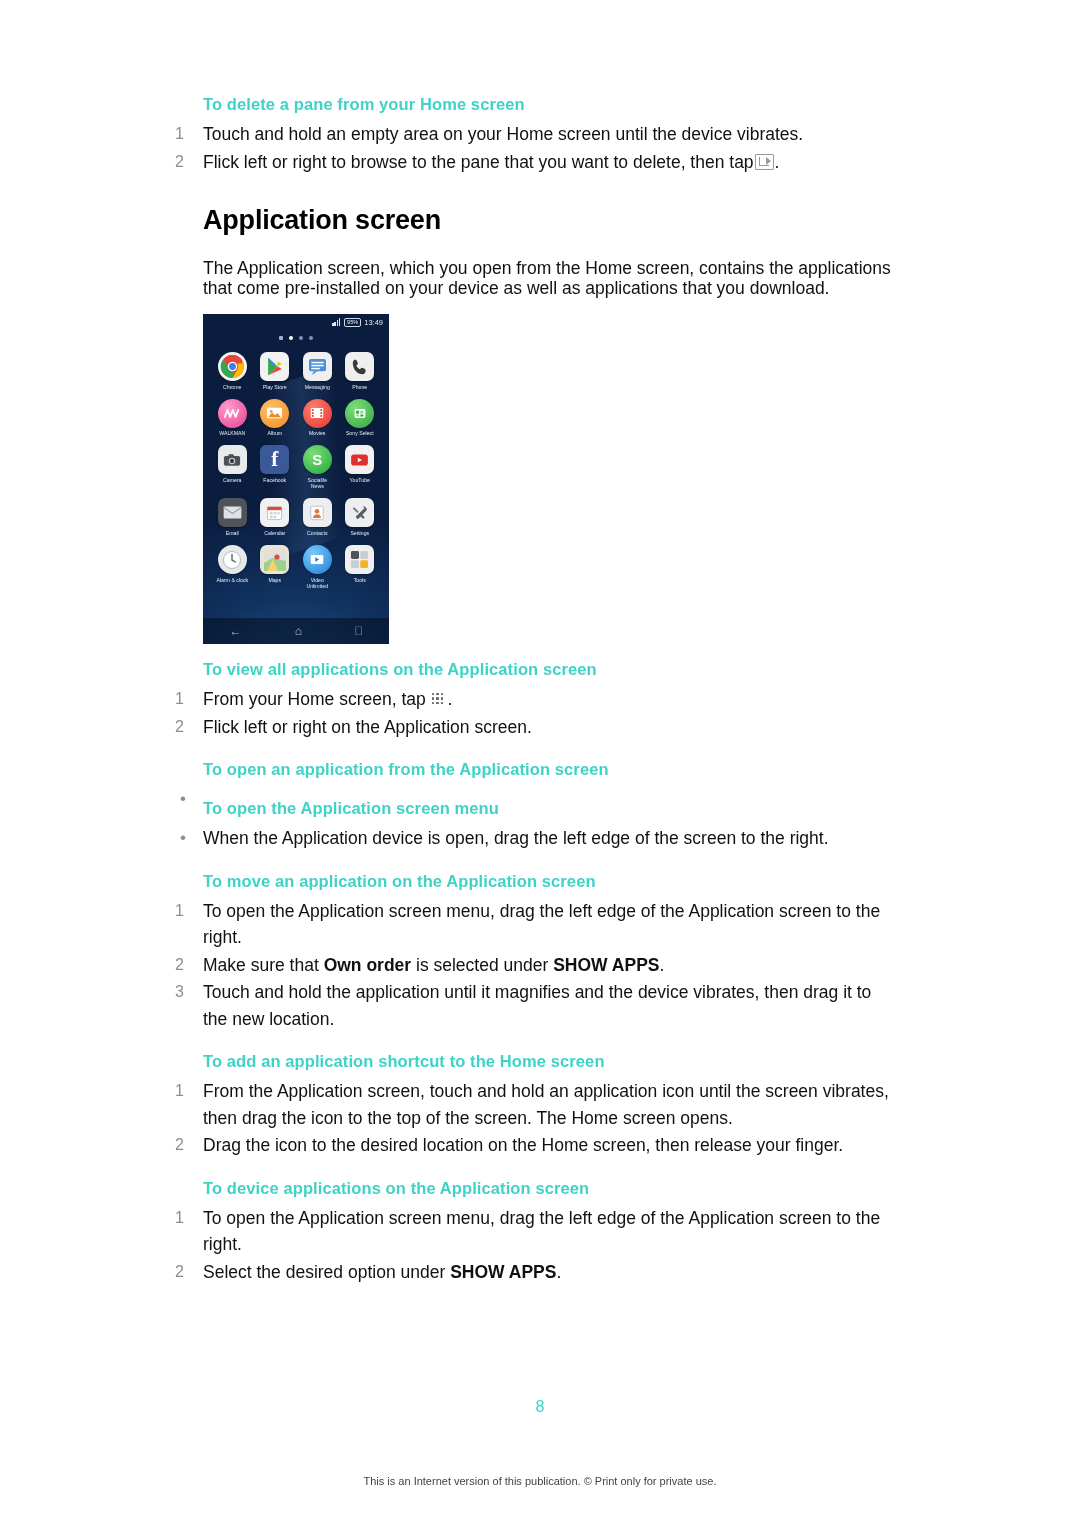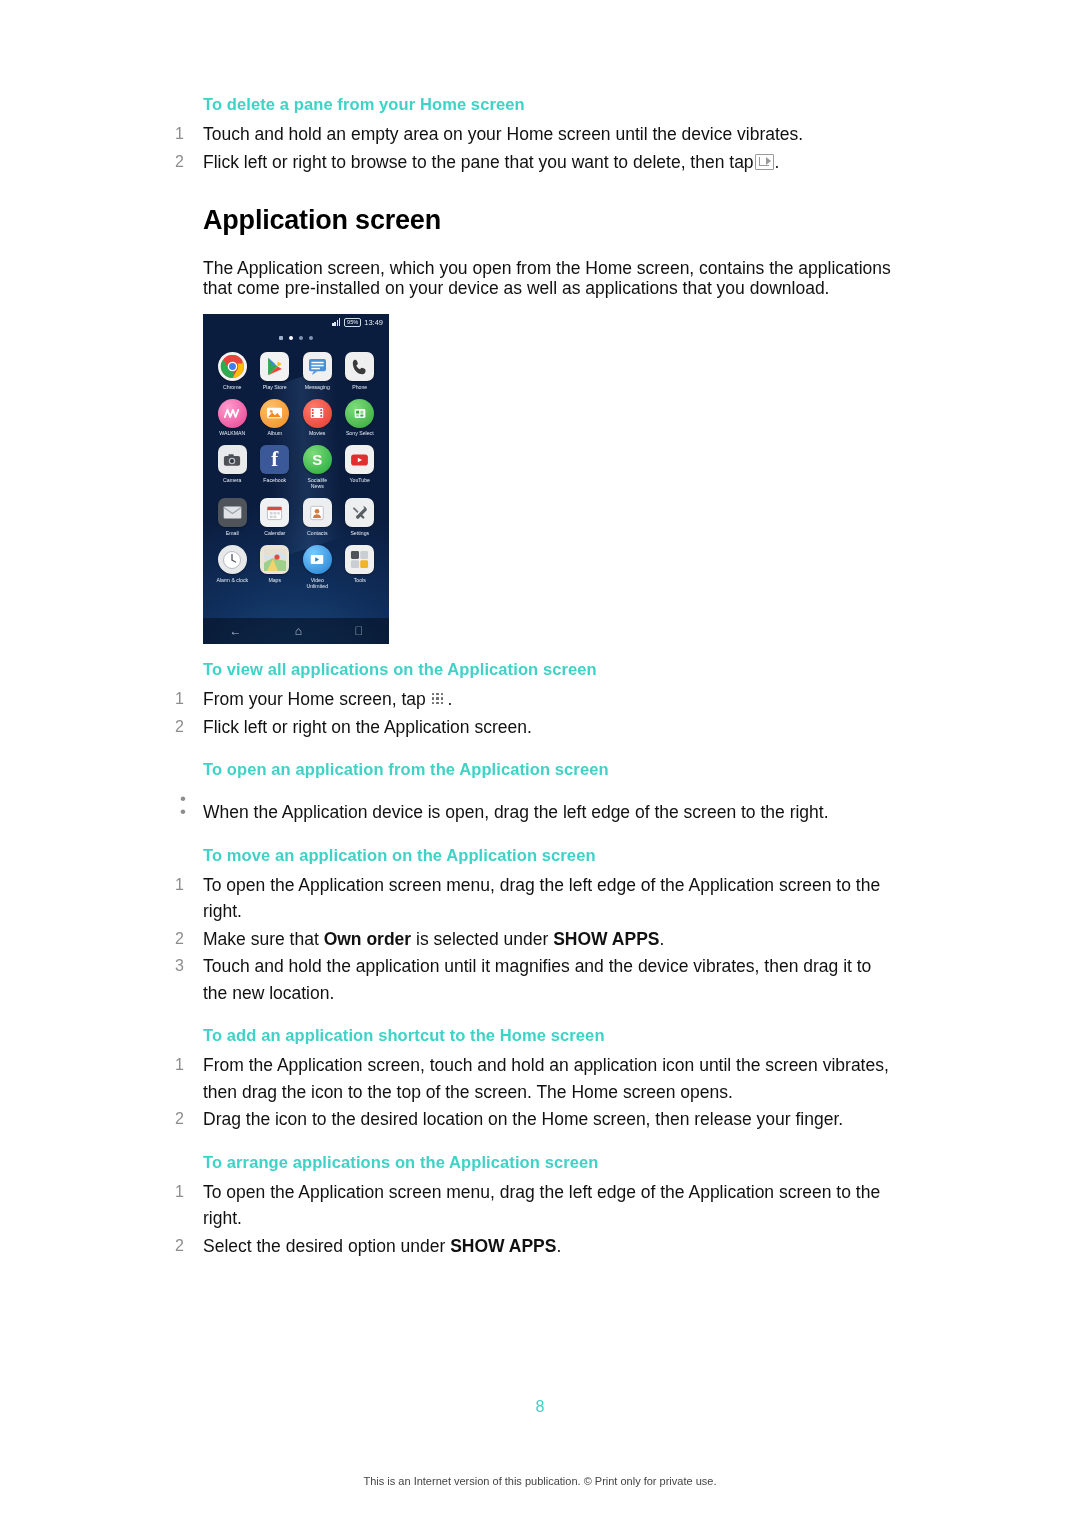--- a/index.html
+++ b/index.html
@@ -568,20 +568,21 @@
     <div class="blk">
       <div class="proc-head">To open an application from the Application screen</div>
       <ul class="bullets">
         <li>
           <span class="dot">•</span>
         </li>
       </ul>
     </div>
 
     <div class="blk">
+      <div class="proc-head">To open the Application screen menu</div>
       <ul class="bullets">
         <li>
           <span class="dot">•</span>
           <span>When the Application device is open, drag the left edge of the screen to the right.</span>
         </li>
       </ul>
     </div>
 
     <div class="blk">
       <div class="proc-head">To move an application on the Application screen</div>
@@ -609,21 +610,21 @@
           <span>From the Application screen, touch and hold an application icon until the screen vibrates, then drag the icon to the top of the screen. The Home screen opens.</span>
         </li>
         <li>
           <span class="num">2</span>
           <span>Drag the icon to the desired location on the Home screen, then release your finger.</span>
         </li>
       </ol>
     </div>
 
     <div class="blk">
-      <div class="proc-head">To arrange applications on the Application screen</div>
+      <div class="proc-head">To device applications on the Application screen</div>
       <ol class="steps">
         <li>
           <span class="num">1</span>
           <span>To open the Application screen menu, drag the left edge of the Application screen to the right.</span>
         </li>
         <li>
           <span class="num">2</span>
           <span>Select the desired option under </span><b class="strong">SHOW APPS</b><span>.</span>
         </li>
       </ol>

